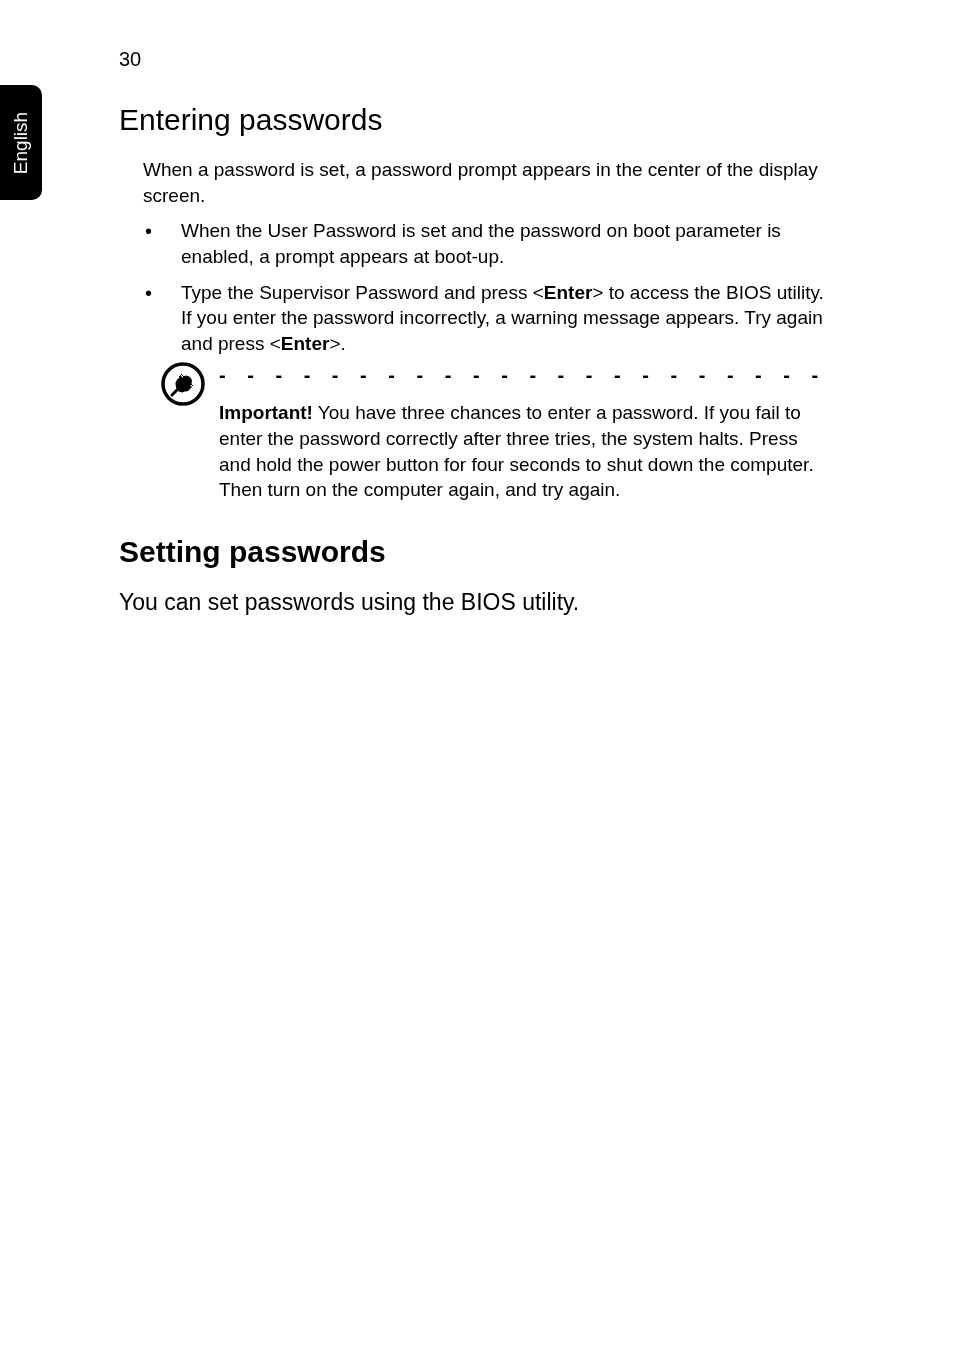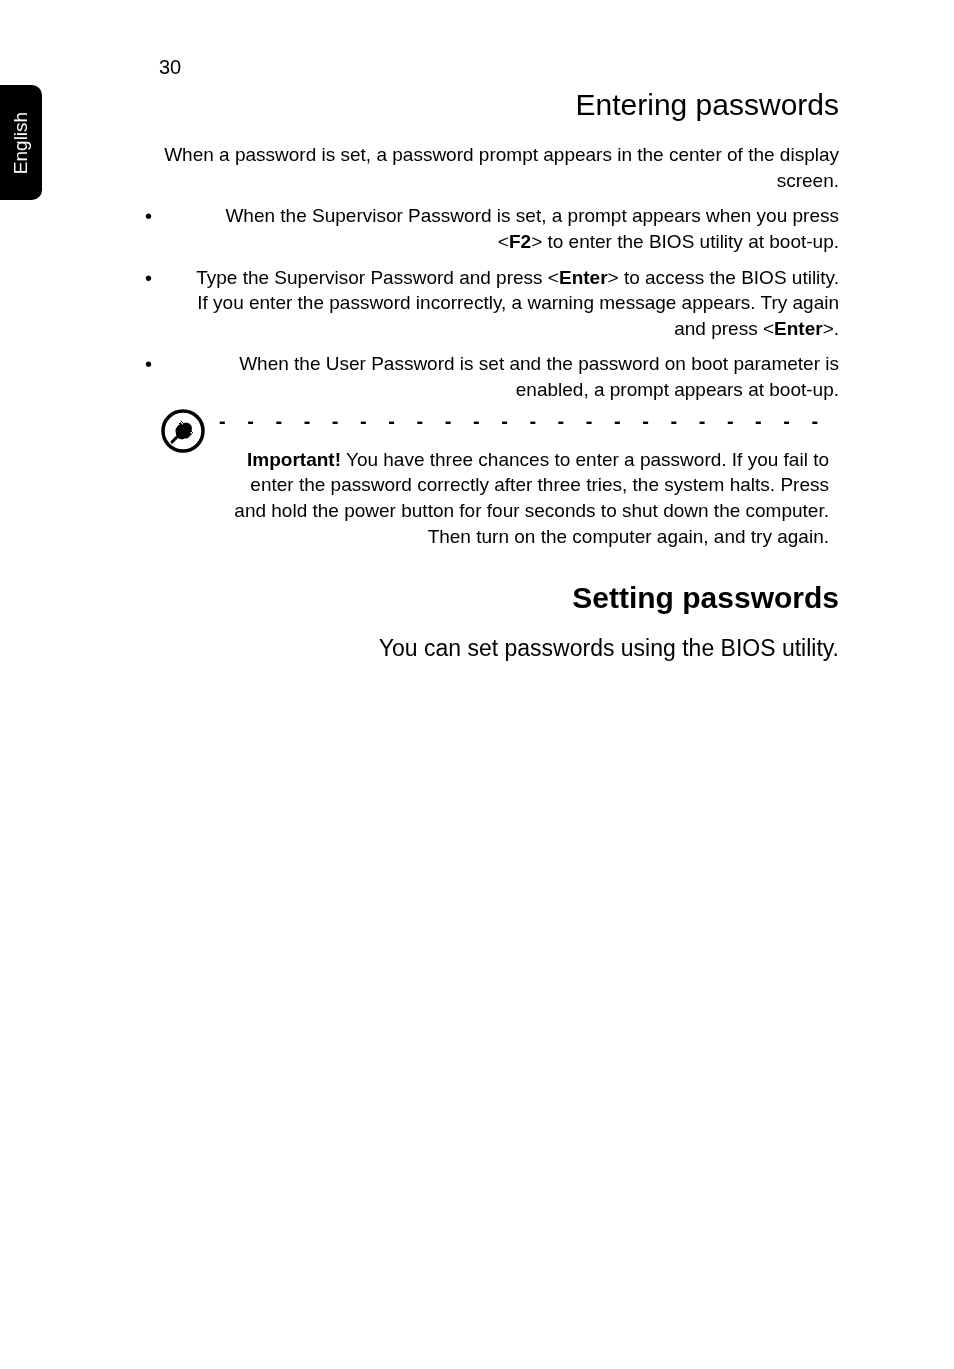--- a/index.html
+++ b/index.html
@@ -10,24 +10,23 @@
   body {
     font-family: 'Segoe UI', Tahoma, Arial, sans-serif;
     background: #fff;
     width: 954px;
     height: 1369px;
     position: relative;
     color: #000;
   }
   .page-number {
     position: absolute;
-    top: 56px;
+    top: 48px;
     left: 119px;
     font-size: 20px;
-    margin-left: 40px;
   }
   .side-tab {
     position: absolute;
     left: 0;
     top: 85px;
     background: #000;
     color: #fff;
     width: 42px;
     height: 115px;
     border-top-right-radius: 10px;
@@ -38,23 +37,22 @@
   }
   .side-tab-text {
     transform: rotate(-90deg);
     font-size: 19px;
     white-space: nowrap;
     font-weight: 400;
   }
   .content {
     position: absolute;
     left: 119px;
-    top: 88px;
+    top: 103px;
     width: 720px;
-    text-align: right;
   }
   .heading-1 {
     font-size: 30px;
     font-weight: 400;
     margin-bottom: 20px;
   }
   .heading-2 {
     font-size: 30px;
     font-weight: 700;
     margin-top: 32px;
@@ -135,27 +133,24 @@
 </div>
 
 <div class="content">
 
   <h2 class="heading-1">Entering passwords</h2>
 
   <p class="intro-para">When a password is set, a password prompt appears in the center of the display screen.</p>
 
   <ul class="bullet-list">
     <li>
-      <span>When the Supervisor Password is set, a prompt appears when you press &lt;</span><span class="bold">F2</span><span>&gt; to enter the BIOS utility at boot-up.</span>
+      <span>When the User Password is set and the password on boot parameter is enabled, a prompt appears at boot-up.</span>
     </li>
     <li>
       <span>Type the Supervisor Password and press &lt;</span><span class="bold">Enter</span><span>&gt; to access the BIOS utility. If you enter the password incorrectly, a warning message appears. Try again and press &lt;</span><span class="bold">Enter</span><span>&gt;.</span>
-    </li>
-    <li>
-      <span>When the User Password is set and the password on boot parameter is enabled, a prompt appears at boot-up.</span>
     </li>
   </ul>
 
   <div class="note-block">
     <div class="note-icon">
       <svg viewBox="0 0 44 44">
         <circle cx="22" cy="22" r="20" fill="none" stroke="#000" stroke-width="3.5"></circle>
         <g>
           <path d="M 15 29 L 22 22 M 18 14 L 30 26 M 20 12 L 32 24 M 24 14 Q 32 14 30 22 L 22 30 Q 14 30 16 22 Z" fill="#000" stroke="#000" stroke-width="1"></path>
           <path d="M 19 13 L 31 25 L 27 29 Q 19 31 15 25 Q 13 19 19 15 Z" fill="#000"></path>

